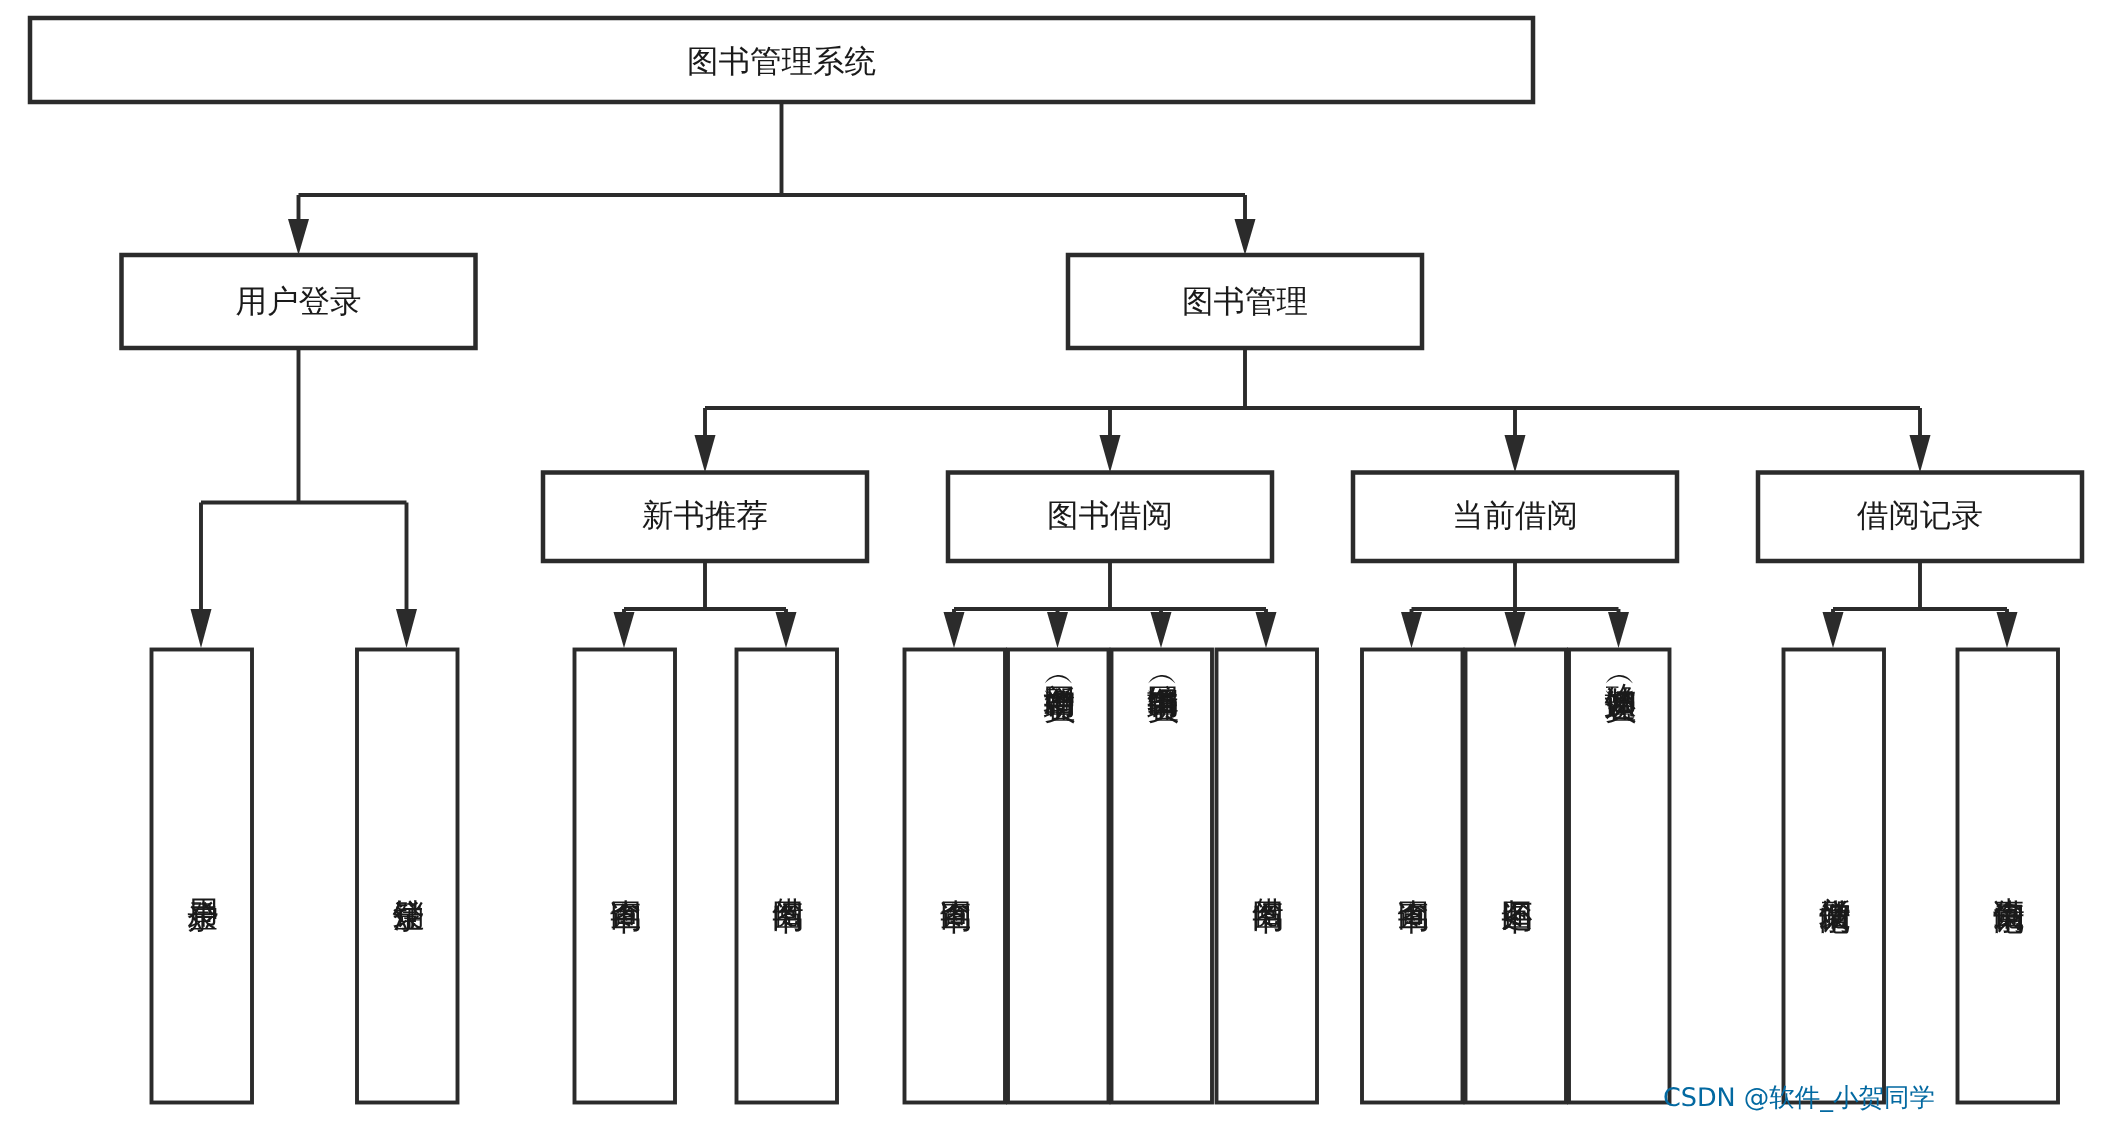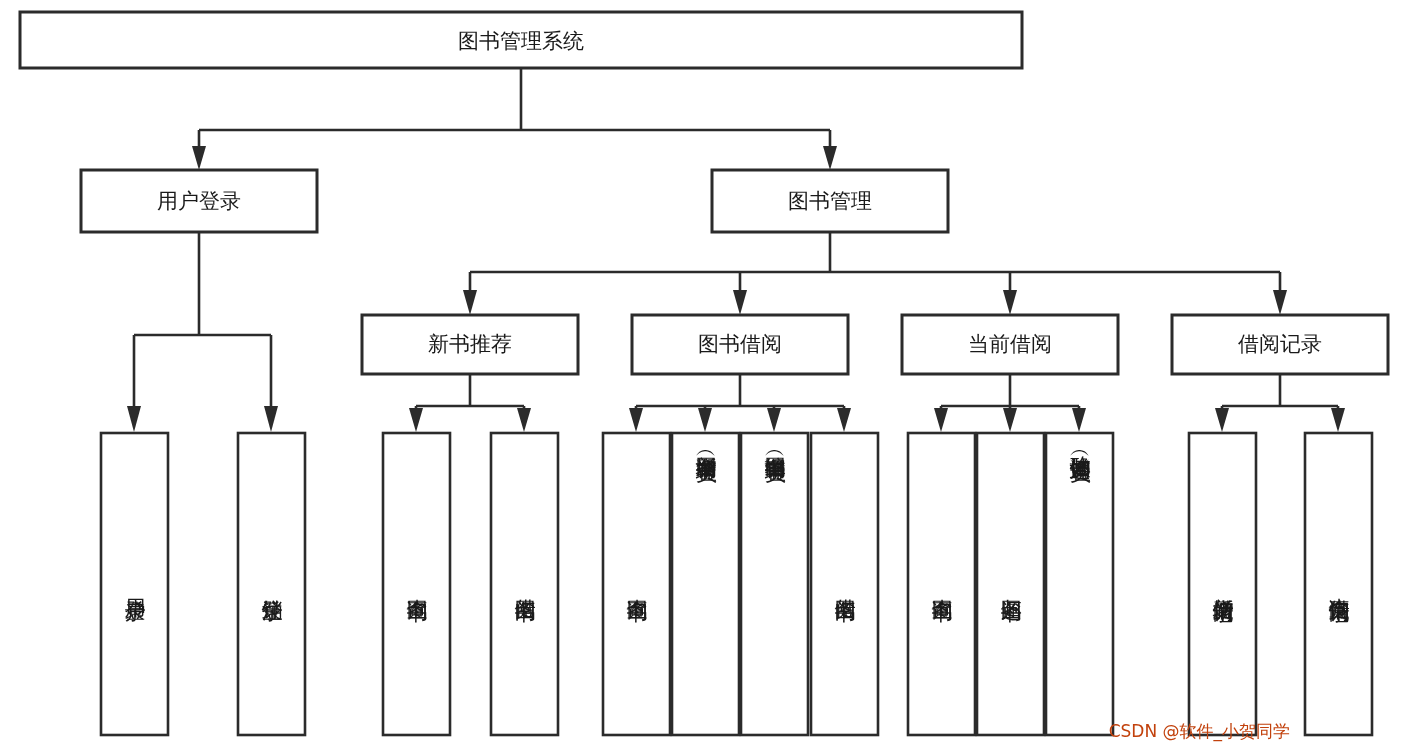--- a/index.html
+++ b/index.html
@@ -67,21 +67,21 @@
     color: #1a1a1a;
     white-space: nowrap;
     text-align: center;
   }
   .watermark {
     position: absolute;
     right: 8px;
     bottom: 4px;
     font-family: "DejaVu Sans", "Liberation Sans", sans-serif;
     font-size: 17px;
-    color: #c2410c;
+    color: #0369a1;
     white-space: nowrap;
     user-select: none;
   }
 </style>
 </head>
 <body>
 
 <div id="diagram-root">
 
   <svg id="flowchart" viewBox="0 0 1405 747">

